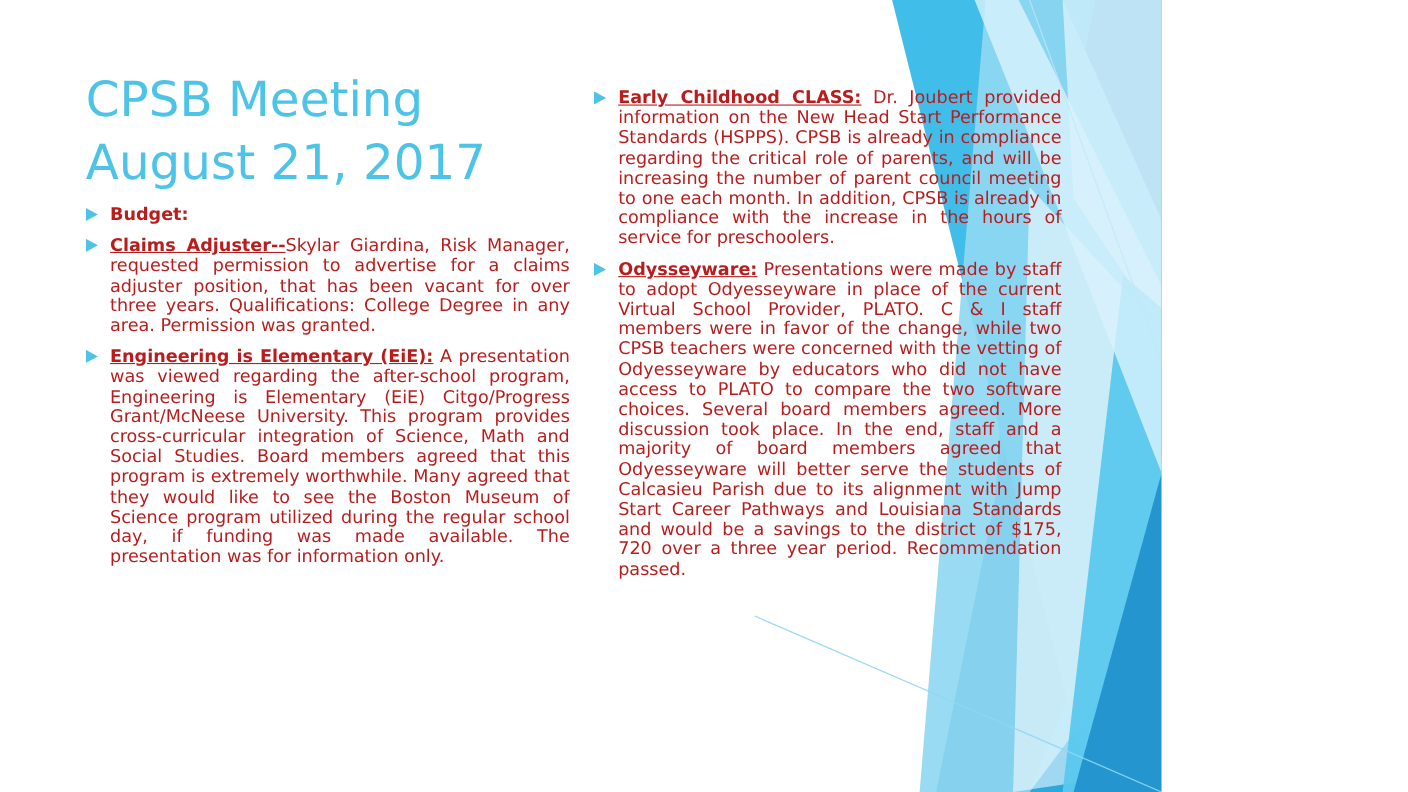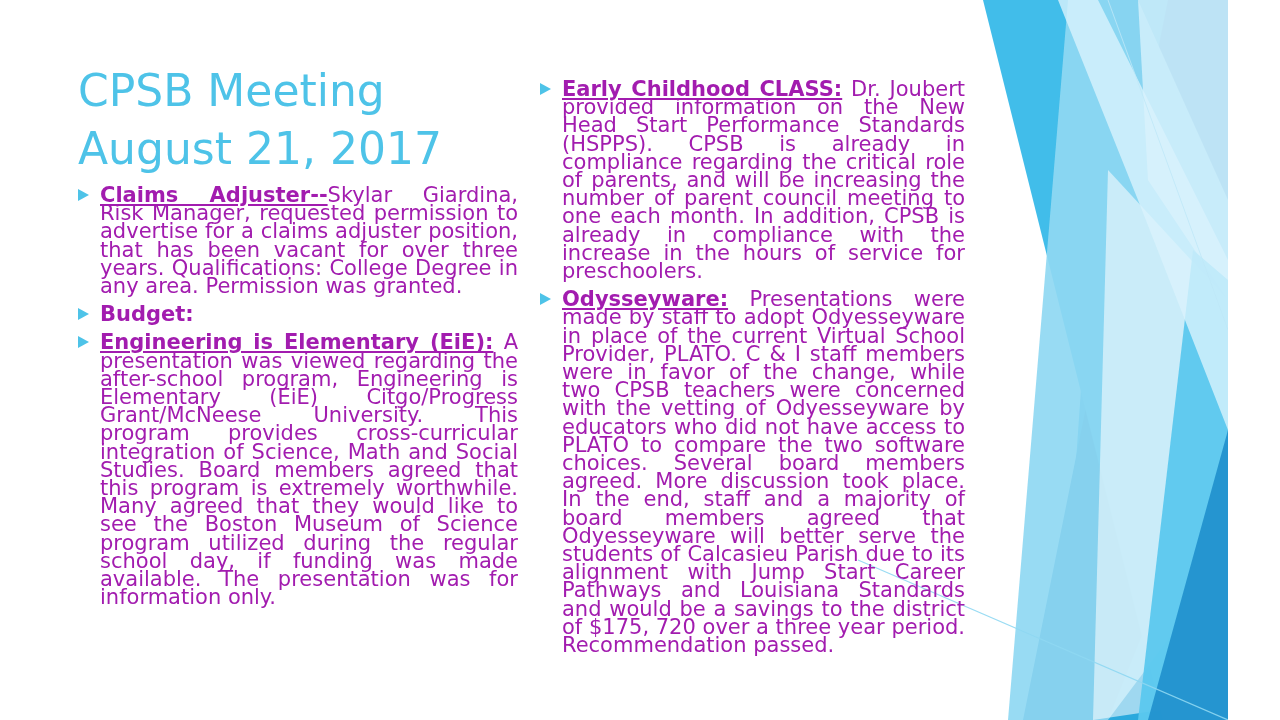--- a/index.html
+++ b/index.html
@@ -8,21 +8,21 @@
   }
   body {
     width: 1280px;
     height: 720px;
     background: #ffffff;
     font-family: "DejaVu Sans", sans-serif;
     overflow: hidden;
   }
   .slide {
     position: relative;
-    width: 1228px;
+    width: 1056px;
     height: 720px;
     background: #ffffff;
     overflow: hidden;
   }
   
   .deco {
     position: absolute;
     top: 0;
     right: 0;
     width: 420px;
@@ -38,23 +38,23 @@
     color: #4ec3e8;
     font-family: "DejaVu Sans", sans-serif;
     font-size: 44px;
     line-height: 58px;
     font-weight: 400;
     letter-spacing: 0px;
   }
   
   .col {
     position: absolute;
-    font-size: 21px;
+    font-size: 16px;
     line-height: 18.2px;
-    color: #a21caf;
+    color: #b91c1c;
   }
   .col-left {
     left: 78px;
     top: 186px;
     width: 440px;
   }
   .col-right {
     left: 540px;
     top: 80px;
     width: 425px;
@@ -114,30 +114,30 @@
   </div>
 
   <div class="col col-left">
 
     <div class="bullet-row">
       <span class="bullet-mark">
         <svg width="11" height="12" viewBox="0 0 11 12">
             <polygon points="0,0 11,6 0,12" fill="#4ec3e8"></polygon>
           </svg>
       </span>
-      <span class="bullet-text"><span class="lead-underline">Claims Adjuster--</span><span>Skylar Giardina, Risk Manager, requested permission to advertise for a claims adjuster position, that has been vacant for over three years. Qualifications: College Degree in any area. Permission was granted.</span></span>
+      <span class="bullet-text"><span class="lead">Budget:</span><span></span></span>
     </div>
 
     <div class="bullet-row">
       <span class="bullet-mark">
         <svg width="11" height="12" viewBox="0 0 11 12">
             <polygon points="0,0 11,6 0,12" fill="#4ec3e8"></polygon>
           </svg>
       </span>
-      <span class="bullet-text"><span class="lead">Budget:</span><span></span></span>
+      <span class="bullet-text"><span class="lead-underline">Claims Adjuster--</span><span>Skylar Giardina, Risk Manager, requested permission to advertise for a claims adjuster position, that has been vacant for over three years. Qualifications: College Degree in any area. Permission was granted.</span></span>
     </div>
 
 
     <div class="bullet-row">
       <span class="bullet-mark">
         <svg width="11" height="12" viewBox="0 0 11 12">
             <polygon points="0,0 11,6 0,12" fill="#4ec3e8"></polygon>
           </svg>
       </span>
       <span class="bullet-text"><span class="lead-underline">Engineering is Elementary (EiE):</span><span>  A presentation was viewed regarding the after-school program, Engineering is Elementary (EiE) Citgo/Progress Grant/McNeese University. This program provides cross-curricular integration of Science, Math and Social Studies. Board members agreed that this program is extremely worthwhile. Many agreed that they would like to see the Boston Museum of Science program utilized during the regular school day, if funding was made available. The presentation was for information only.</span></span>

